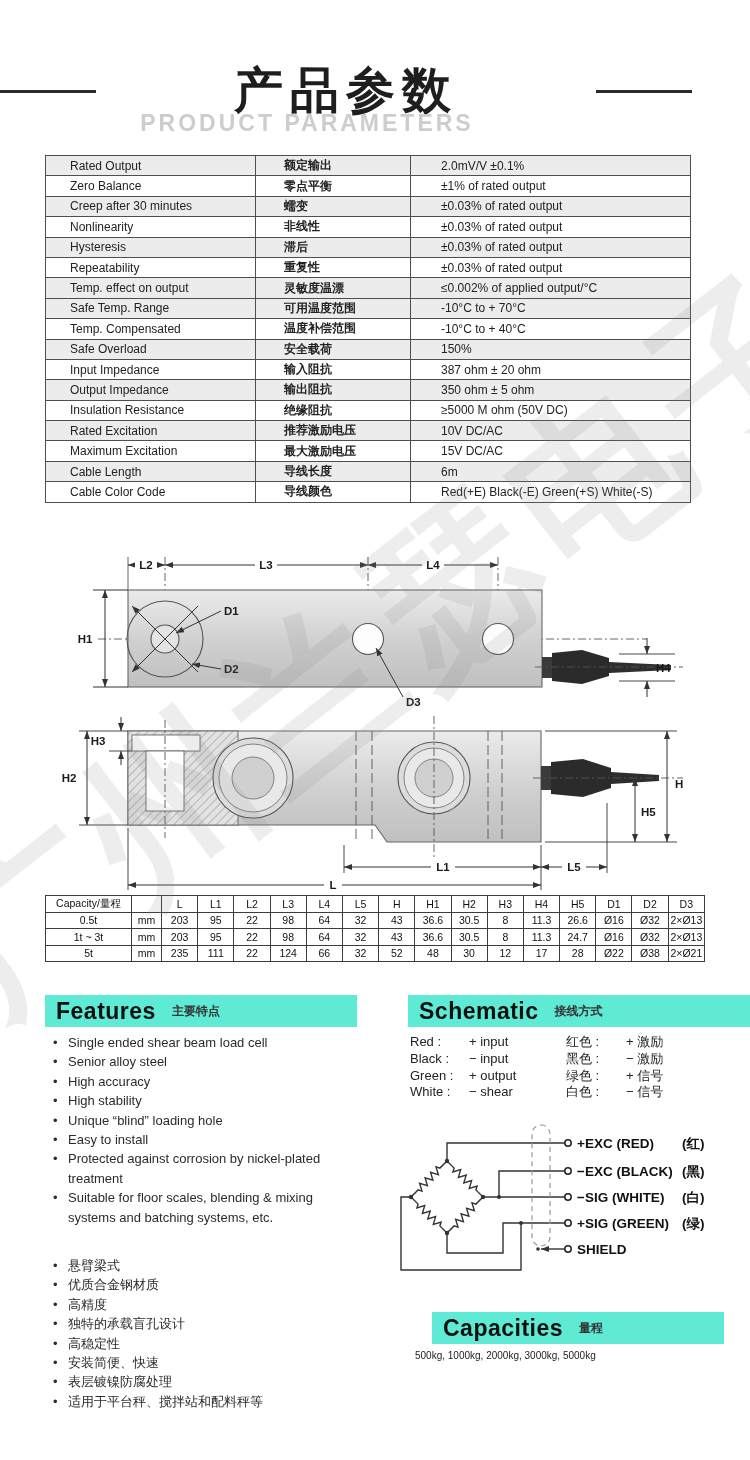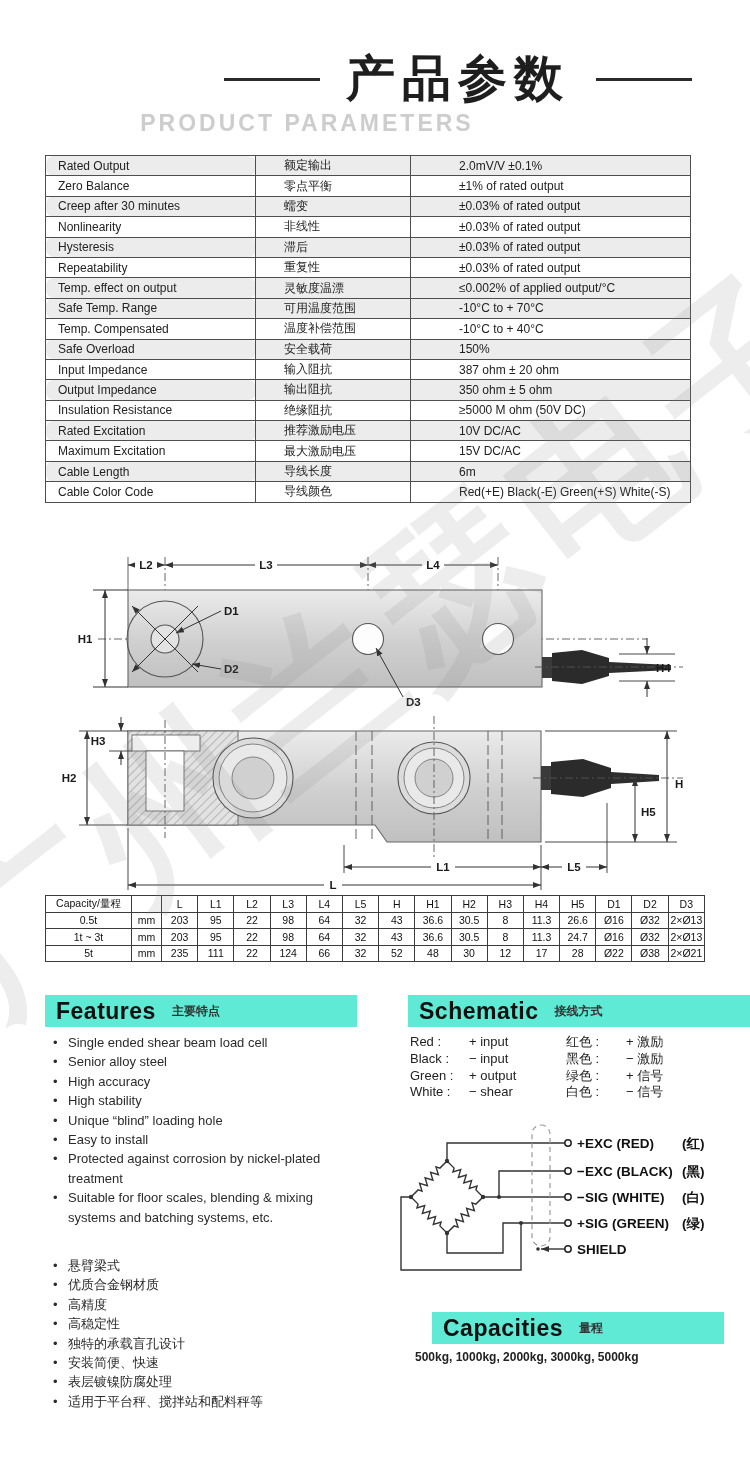--- a/index.html
+++ b/index.html
@@ -3,32 +3,32 @@
 <meta charset="utf-8">
 <style>
   html,body{margin:0;padding:0;background:#fff;}
   .page{position:relative;width:750px;height:1460px;background:#ffffff;overflow:hidden;
         font-family:"Liberation Sans","DejaVu Sans",sans-serif;color:#222;}
   
   .watermark{position:absolute;left:390px;top:640px;transform:translate(-50%,-50%) rotate(-38deg);
              font-size:168px;font-weight:700;letter-spacing:12px;white-space:nowrap;
              color:rgba(135,135,135,0.15);z-index:4;pointer-events:none;}
   
-  .title-row{position:absolute;left:0;top:46px;width:692px;display:flex;align-items:center;justify-content:flex-end;}
+  .title-row{position:absolute;left:0;top:58px;width:692px;display:flex;align-items:center;justify-content:space-between;}
   .tline{display:inline-block;width:96px;height:3px;background:#2b2b2b;}
   .title-row h1{margin:0 26px;font-size:49px;font-weight:900;letter-spacing:7px;color:#1e1e1e;}
   .subtitle{position:absolute;left:0;top:110px;width:614px;text-align:center;
             font-size:23px;font-weight:700;letter-spacing:3px;color:#cdcdcd;}
   
   .spec-table{position:absolute;left:45px;top:155px;width:645px;border-collapse:collapse;
               table-layout:fixed;font-size:12px;color:#222;z-index:2;}
   .spec-table td{border:1px solid #4e4e4e;height:19.4px;padding:0;white-space:nowrap;overflow:hidden;}
-  .spec-table td:nth-child(1){padding-left:12px;border-radius:8px;}
-  .spec-table td:nth-child(2){padding-left:28px;font-weight:400;}
-  .spec-table td:nth-child(3){padding-left:48px;}
+  .spec-table td:nth-child(1){padding-left:24px;}
+  .spec-table td:nth-child(2){padding-left:28px;font-weight:700;}
+  .spec-table td:nth-child(3){padding-left:30px;}
   .spec-table tr.shade{background:#ececec;}
   
   .drawing{position:absolute;z-index:2;}
   #drawing-top{left:35px;top:545px;}
   #drawing-side{left:35px;top:708px;}
   .dtxt{font:600 11.5px "Liberation Sans","DejaVu Sans",sans-serif;fill:#1a1a1a;}
   
   .dim-table{position:absolute;left:45px;top:895px;width:660px;border-collapse:collapse;
              table-layout:fixed;font-size:10.5px;color:#111;text-align:center;z-index:2;}
   .dim-table th,.dim-table td{border:1px solid #3c3c3c;height:15.5px;padding:0;font-weight:400;white-space:nowrap;overflow:hidden;}
@@ -48,21 +48,21 @@
   .feature-list li{position:relative;padding-left:18px;line-height:19.4px;}
   .feature-list li::before{content:"\2022";position:absolute;left:3px;}
   
   .wire-grid{position:absolute;left:410px;top:1034px;display:grid;
              grid-template-columns:59px 97px 60px 84px;row-gap:0;
              font-size:13px;font-weight:500;color:#222;line-height:16.8px;z-index:2;}
   
   #circuit{left:396px;top:1118px;}
   .ctxt{font:600 13.5px "Liberation Sans","DejaVu Sans",sans-serif;fill:#111;}
   
-  .cap-value{position:absolute;left:415px;top:1350px;font-size:12px;font-weight:700;color:#222;z-index:2;}
+  .cap-value{position:absolute;left:415px;top:1350px;font-size:10px;font-weight:400;color:#222;z-index:2;}
 </style>
 </head>
 <body>
 
 <div class="page">
 
   <div class="watermark">广州兰瑟电子</div>
 
   <div class="title-row">
     <span class="tline"></span>
@@ -401,22 +401,22 @@
       <li>High stability</li>
       <li>Unique “blind” loading hole</li>
       <li>Easy to install</li>
       <li>Protected against corrosion by nickel-plated treatment</li>
       <li>Suitable for floor scales, blending &amp; mixing systems and batching systems, etc.</li>
     </ul>
   <ul class="feature-list" id="features-cn">
       <li>悬臂梁式</li>
       <li>优质合金钢材质</li>
       <li>高精度</li>
+      <li>独特的承载盲孔设计</li>
       <li>高稳定性</li>
-      <li>独特的承载盲孔设计</li>
       <li>安装简便、快速</li>
       <li>表层镀镍防腐处理</li>
       <li>适用于平台秤、搅拌站和配料秤等</li>
     </ul>
 
   <div class="sec-bar" id="schematic-bar">
     <span class="sec-title">Schematic</span>
     <span class="sec-sub">接线方式</span>
   </div>
   <div class="wire-grid">

